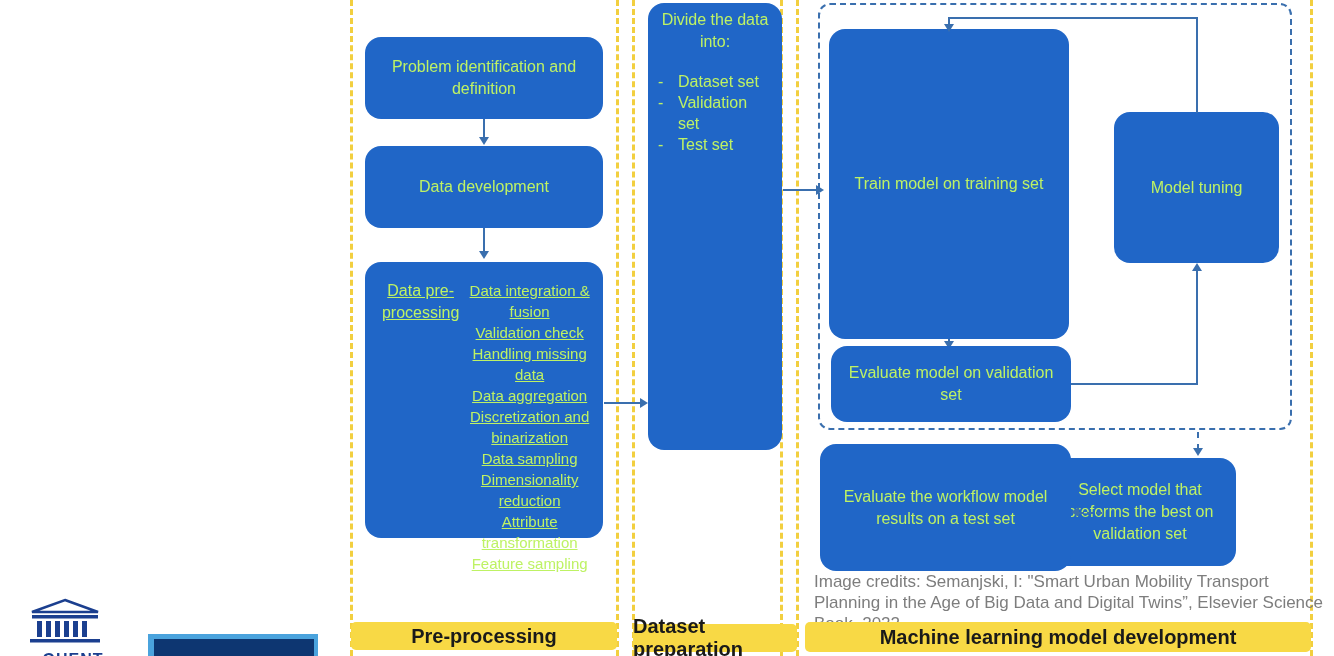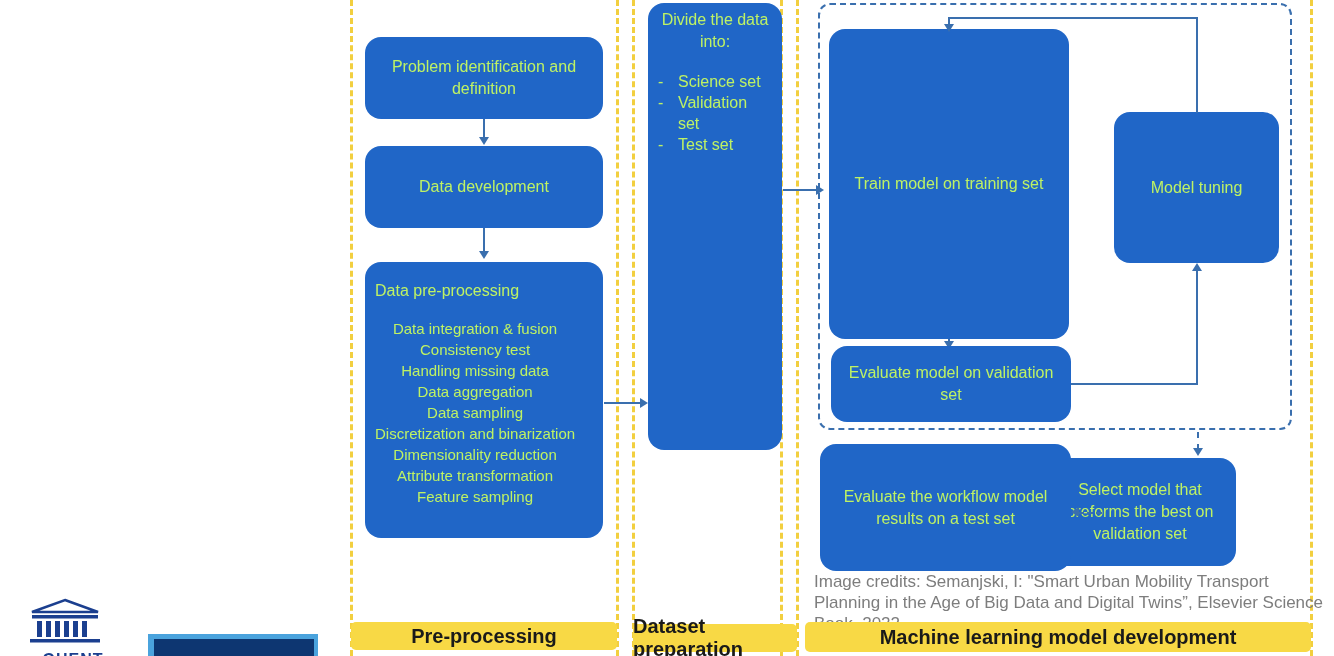--- a/index.html
+++ b/index.html
@@ -174,44 +174,44 @@
   <div class="ln v" style="left:483px; top:119px; height:20px;"></div>
   <div class="arrow down" style="left:479px; top:137px;"></div>
 
   <div class="box" style="left:365px; top:146px; width:238px; height:82px;">
     <span>Data development</span>
   </div>
 
   <div class="ln v" style="left:483px; top:228px; height:25px;"></div>
   <div class="arrow down" style="left:479px; top:251px;"></div>
 
-  <div class="box tall" style="left:365px; top:262px; width:238px; height:276px; flex-direction:column; justify-content:flex-start; padding-top:18px;">
+  <div class="box tall" style="left:365px; top:262px; width:238px; height:276px; flex-direction:row; justify-content:flex-start; padding-top:18px;text-decoration:underline;">
     <div class="pp-head">Data pre-processing</div>
     <div class="pp-list">
       <div>Data integration &amp; fusion</div>
-      <div>Consistency test</div>
+      <div>Validation check</div>
       <div>Handling missing data</div>
       <div>Data aggregation</div>
+      <div>Discretization and binarization</div>
       <div>Data sampling</div>
-      <div>Discretization and binarization</div>
       <div>Dimensionality reduction</div>
       <div>Attribute transformation</div>
       <div>Feature sampling</div>
     </div>
   </div>
 
   <div class="ln h" style="left:604px; top:402px; width:38px;"></div>
   <div class="arrow right" style="left:640px; top:398px;"></div>
 
   <div class="box tall" style="left:648px; top:3px; width:134px; height:447px; flex-direction:column; justify-content:flex-start; ">
     <div class="divide-head">Divide the data into:</div>
     <div class="divide-items">
       <div class="di">
         <span class="dash">-</span>
-        <span>Science set</span>
+        <span>Dataset set</span>
       </div>
       <div class="di">
         <span class="dash">-</span>
         <span>Validation set</span>
       </div>
       <div class="di">
         <span class="dash">-</span>
         <span>Test set</span>
       </div>
     </div>

